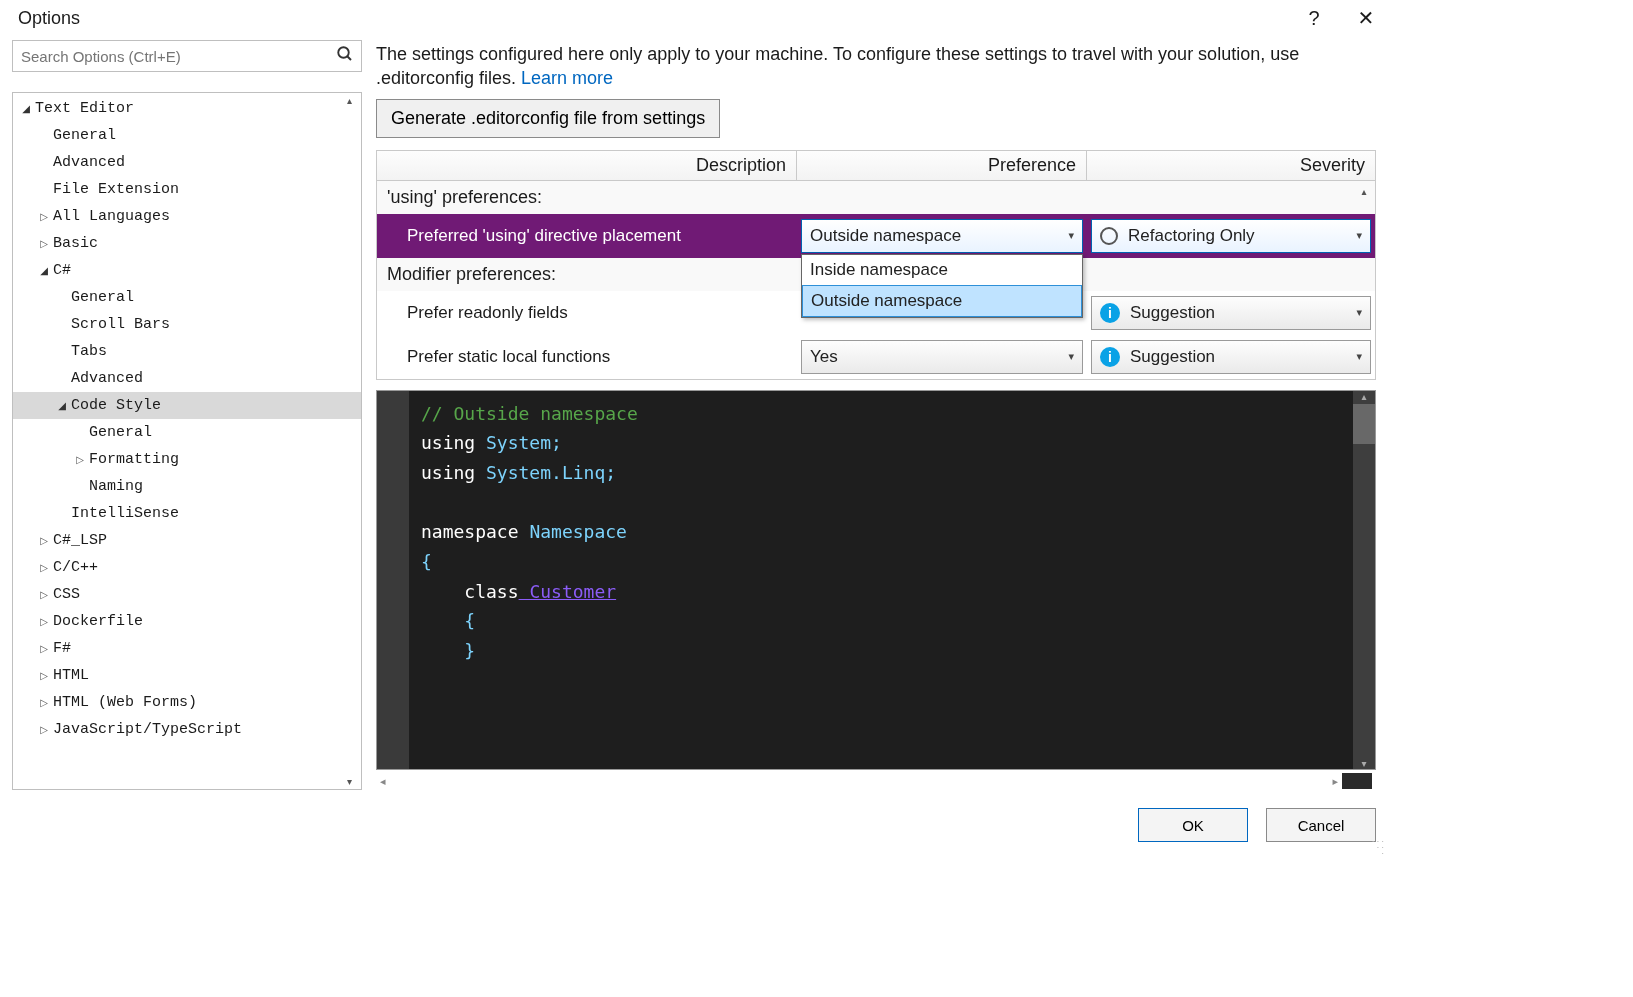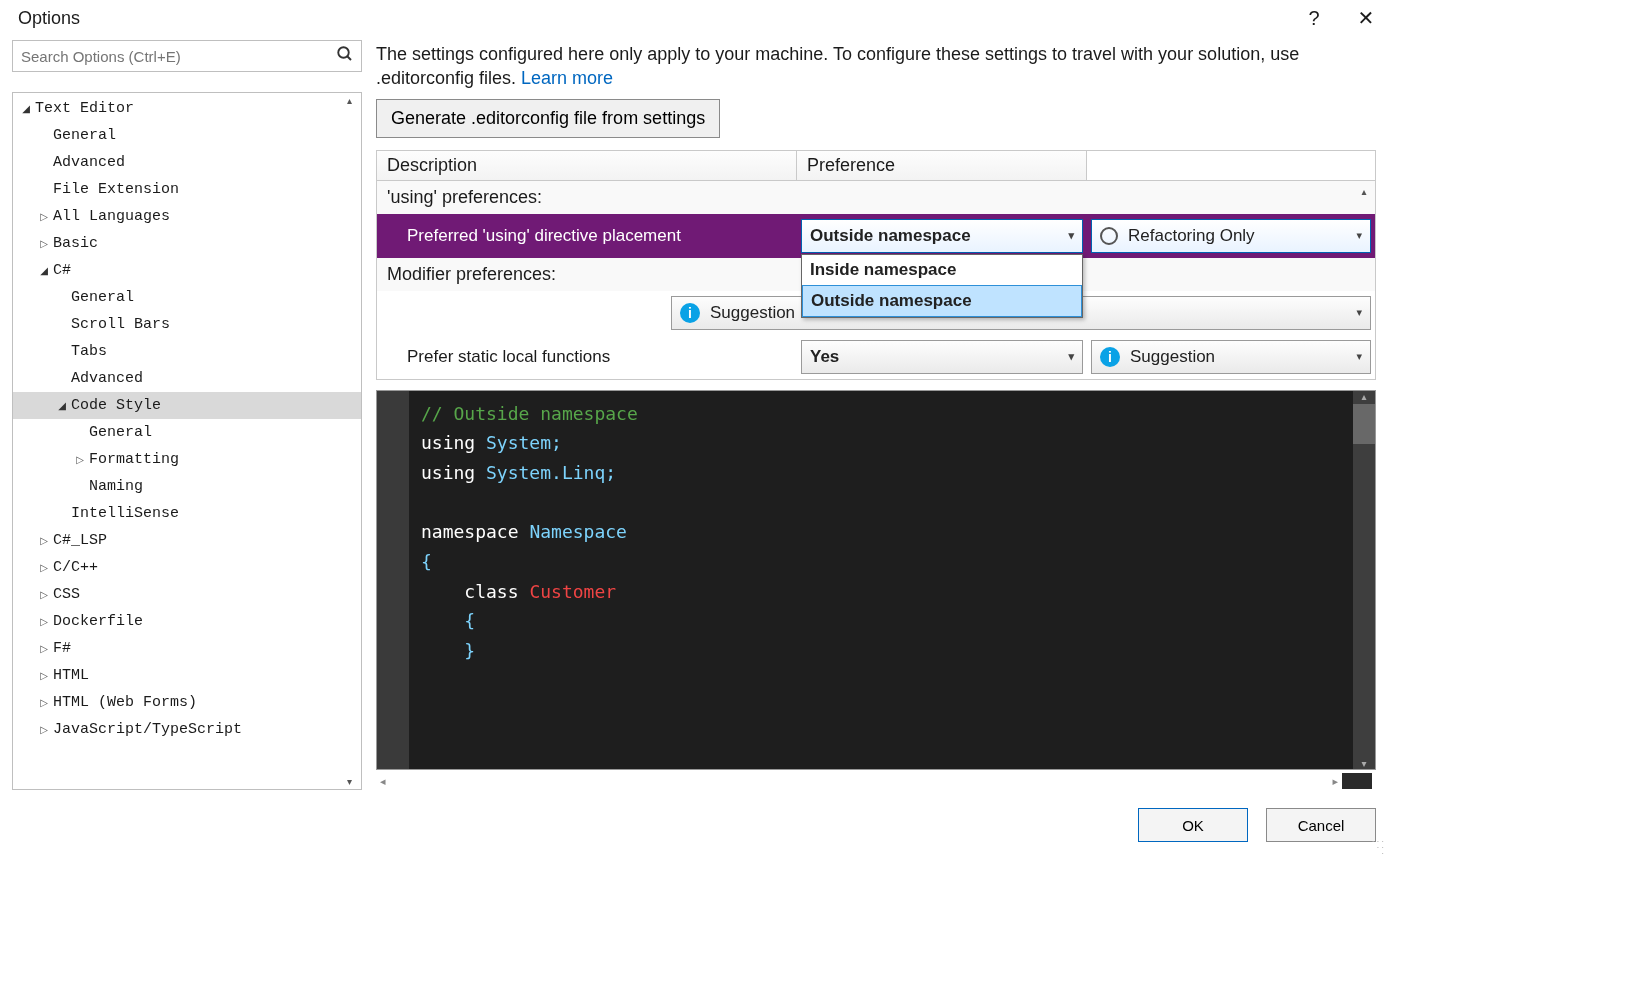--- a/index.html
+++ b/index.html
@@ -51,31 +51,32 @@
   .gen-btn {
     border: 1px solid #8a8a8a; background: #f0f0f0; padding: 8px 14px;
     font-size: 18px; font-family: inherit; cursor: pointer; margin-bottom: 12px;
     width: fit-content;
   }
 
   .grid-header { display: flex; border: 1px solid #c9c9c9; }
   .grid-header > div {
     padding: 4px 10px; font-size: 18px; border-right: 1px solid #c9c9c9;
     background: linear-gradient(#fdfdfd,#f3f3f3);
+    text-align: right;
   }
   .col-desc { flex: 0 0 420px; }
   .col-pref { flex: 0 0 290px; }
   .col-sev  { flex: 1; border-right: none !important; }
 
   .grid-body { flex: 0 0 auto; border: 1px solid #c9c9c9; border-top:none; position: relative; }
   .group-row { font-size: 18px; padding: 6px 10px; background: #f9f9f9; }
   .data-row { display: flex; align-items: center; height: 44px; }
   .data-row.selected { background: #701a75; color: #fff; }
   .data-row .cell-desc { flex: 0 0 420px; padding-left: 30px; font-size: 17px; }
-  .data-row .cell-pref { flex: 0 0 290px; padding: 0 4px; font-weight: bold; }
+  .data-row .cell-pref { flex: 0 0 290px; padding: 0 4px; }
   .data-row .cell-sev  { flex: 1; padding: 0 4px 0 4px; }
 
   .combo {
     height: 34px; display: flex; align-items: center; justify-content: space-between;
     border: 1px solid #9a9a9a; background: linear-gradient(#fdfdfd,#eaeaea);
     padding: 0 8px; font-size: 17px; color: #222; position: relative;
   }
   .combo.selblue { border: 1px solid #0062b1; background: linear-gradient(#fff,#e9f3ff); }
   .combo .chev { font-size: 11px; color: #444; }
   .sev-combo { display: flex; align-items: center; gap: 8px; }
@@ -105,21 +106,21 @@
   
   .code-wrap { flex: 1; margin-top: 10px; display:flex; border:1px solid #999; min-height:0; }
   .code-gutter { width: 32px; background: #3a3a3a; }
   .code-area {
     flex: 1; background: #1e1e1e; color: #d4d4d4; font-family: Consolas, monospace;
     font-size: 18px; line-height: 1.65; padding: 8px 0 8px 12px; white-space: pre;
     overflow: hidden;
   }
   .c-comment { color: #57a64a; }
   .c-kw { color: #ffffff; }
-  .c-type { color: #ef4444; }
+  .c-type { color: #8b5cf6; text-decoration: underline; }
   .c-plain { color: #7dd3fc; }
   .code-scroll { width: 22px; background: #3e3e3e; display:flex; flex-direction:column; }
   .code-thumb { background:#686868; flex:0 0 40px; margin-top:2px; }
   .hscroll { display:flex; align-items:center; margin-top:2px; padding: 0 4px; height:18px; }
   .hscroll .harrow { font-size:11px; color:#888; }
   .hscroll .hgap { flex:1; }
   .hscroll .dark { width:30px; height:16px; background:#2a2a2a; margin-left:4px; }
 
   
   .footer { display:flex; justify-content:flex-end; gap:18px; padding: 18px 14px 18px 0; }
@@ -253,20 +254,21 @@
       <div class="info-text">
         <span>The settings configured here only apply to your machine. To configure these settings to travel with your solution, use .editorconfig files.  </span>
         <a href="#">Learn more</a>
       </div>
 
       <button class="gen-btn">Generate .editorconfig file from settings</button>
 
       <div class="grid-header">
         <div class="col-desc">Description</div>
         <div class="col-pref">Preference</div>
+        <div class="col-sev">Severity</div>
       </div>
 
       <div class="grid-body">
         <span class="grid-scroll-arrow" style="top:2px">▴</span>
         <span class="grid-scroll-arrow" style="bottom:2px">▾</span>
 
         <div class="group-row">'using' preferences:</div>
 
         <div class="data-row selected">
           <div class="cell-desc">Preferred 'using' directive placement</div>
@@ -287,20 +289,21 @@
                 <span>Refactoring Only</span>
               </span>
               <span class="chev">▾</span>
             </div>
           </div>
         </div>
 
         <div class="group-row">Modifier preferences:</div>
 
         <div class="data-row">
+          <div class="cell-desc">Prefer readonly fields</div>
           <div class="cell-pref">
             <div class="combo" style="visibility:hidden">
               <span>Yes</span>
                 <span class="chev">▾</span>
             </div>
           </div>
           <div class="cell-sev">
             <div class="combo sev-combo">
               <span style="display:flex;align-items:center;gap:10px">
                 <span class="sev-info">i</span>

